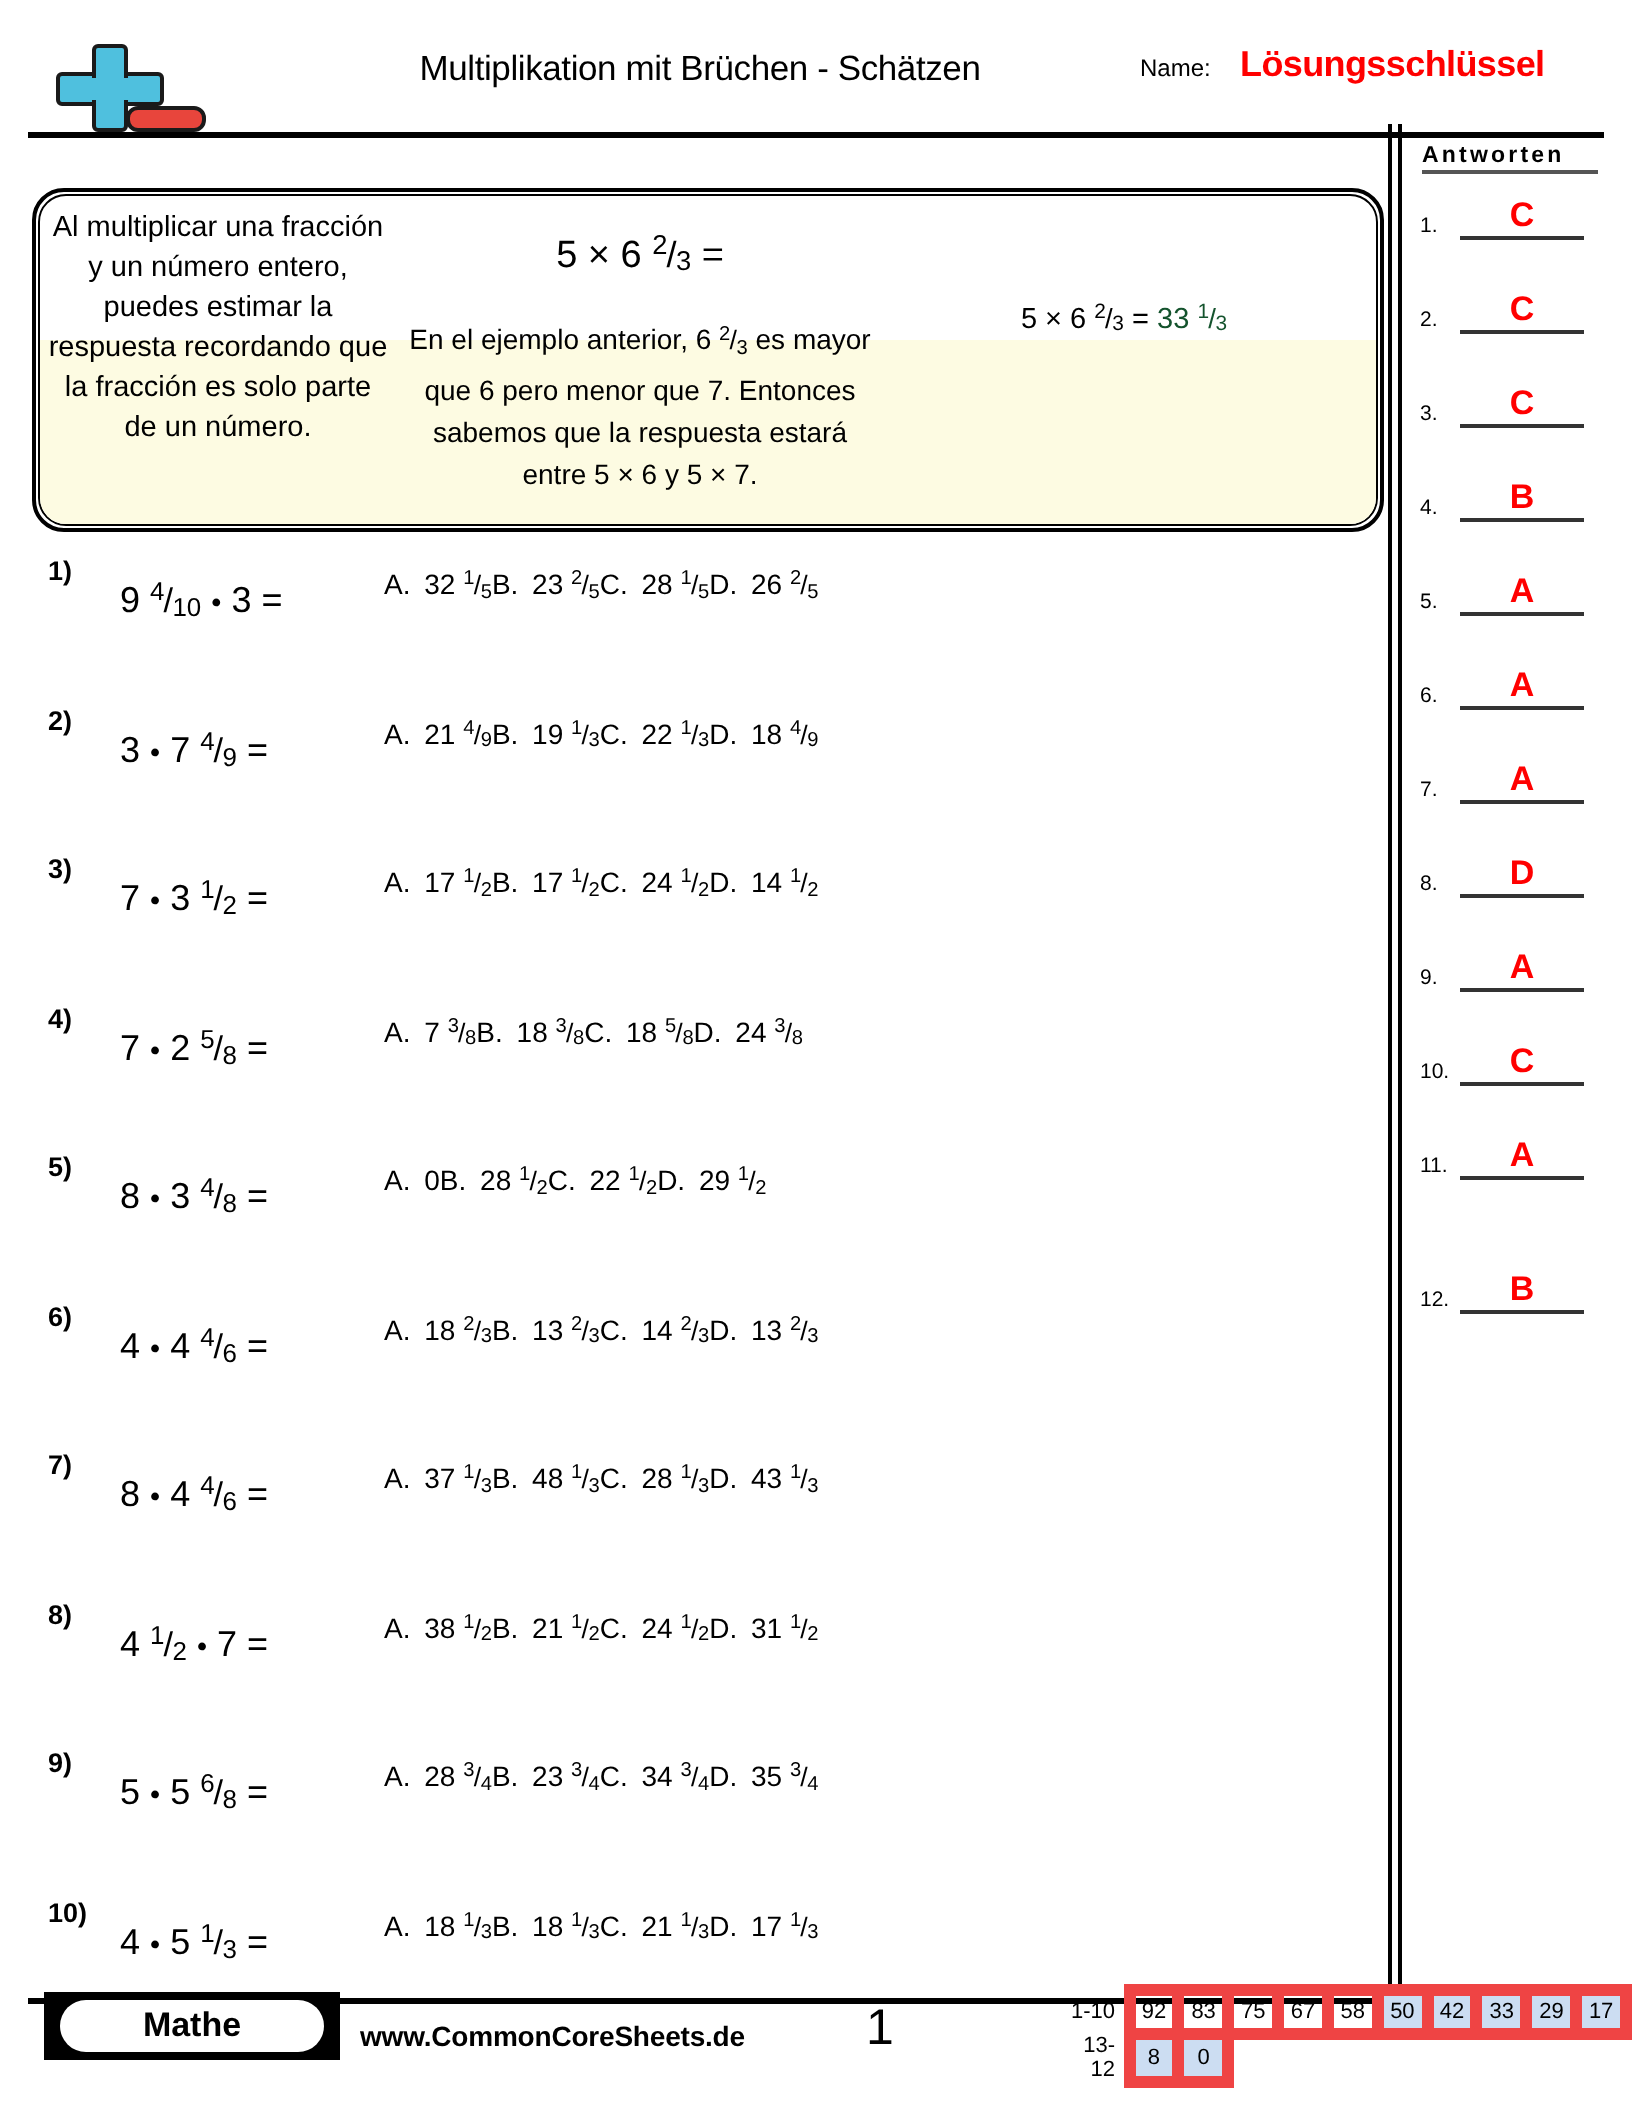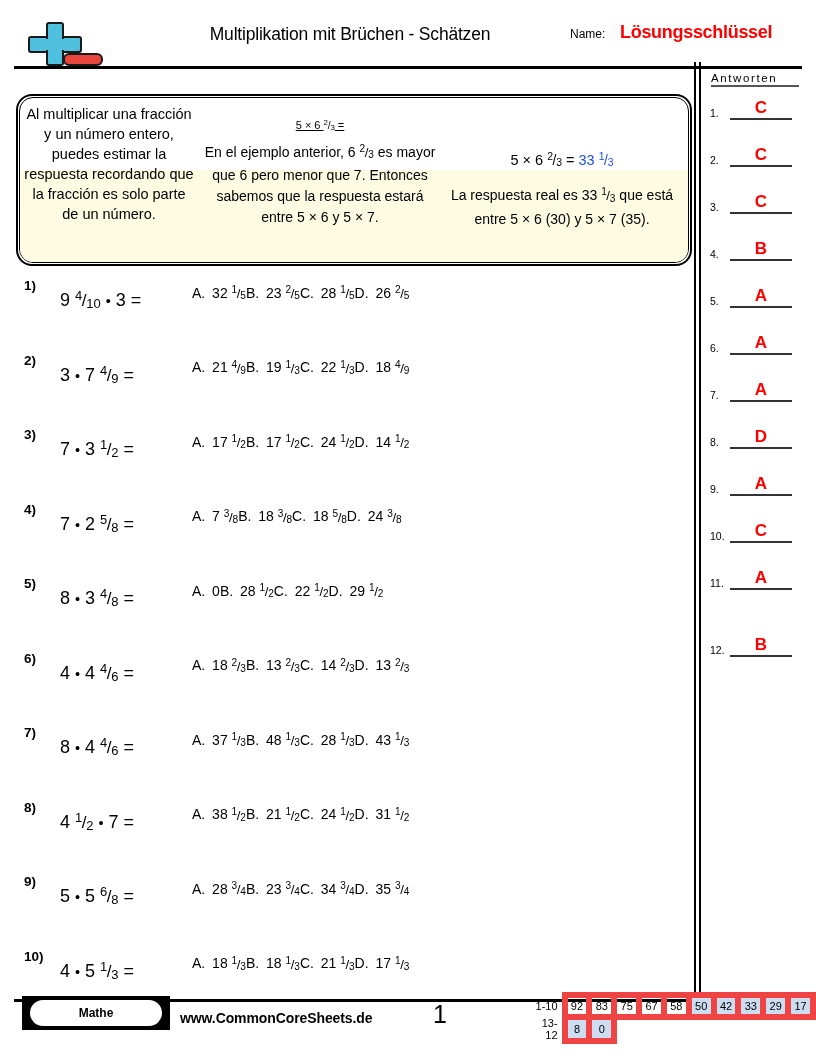--- a/index.html
+++ b/index.html
@@ -27,59 +27,59 @@
   .name-val{position:absolute;left:620px;top:22px;font-size:18px;font-weight:bold;color:#FF0000;letter-spacing:-0.3px;}
 
   .hrule{position:absolute;left:14px;top:66px;width:788px;height:3px;background:#000;}
 
   .subtitle{position:absolute;left:16px;top:72px;font-size:13.5px;font-weight:bold;letter-spacing:-0.2px;}
 
   
   .divider{position:absolute;left:694px;top:62px;width:2px;height:955px;background:#000;}
   .divider2{position:absolute;left:699px;top:62px;width:2px;height:955px;background:#000;}
   .ans-col{position:absolute;left:706px;top:64px;width:96px;height:580px;}
-  .ans-head{position:absolute;left:5px;top:8px;width:88px;font-size:11.5px;font-weight:normal;letter-spacing:1.6px;border-bottom:2px solid #555;padding-bottom:1px;}
+  .ans-head{position:absolute;left:5px;top:8px;width:88px;font-size:11.5px;font-weight:bold;letter-spacing:1.6px;border-bottom:2px solid #555;padding-bottom:1px;}
   .ans-row{position:absolute;left:0px;width:96px;height:22px;}
   .ans-num{position:absolute;left:4px;top:9px;font-size:10.5px;}
   .ans-line{position:absolute;left:24px;top:20px;width:62px;height:1.5px;background:#333;}
   .ans-val{position:absolute;left:24px;top:0px;width:62px;text-align:center;font-size:17px;font-weight:bold;color:#FF0000;}
 
   
   .infobox{position:absolute;left:16px;top:94px;width:676px;height:172px;}
   .ib-outer{position:absolute;left:0;top:0;width:676px;height:172px;border:2px solid #000;border-radius:16px;box-sizing:border-box;background:#fff;}
   .ib-inner{position:absolute;left:3px;top:3px;width:670px;height:166px;border:1.5px solid #000;border-radius:14px;box-sizing:border-box;background:#fff;overflow:hidden;}
   .ib-yellow{position:absolute;left:0;top:72px;width:100%;height:94px;background:#FDFBE2;}
   .ib-cols{position:absolute;left:4px;top:4px;width:662px;height:162px;display:flex;}
   .ib-c1{width:178px;padding:6px 4px 0 4px;box-sizing:border-box;text-align:center;font-size:14.5px;line-height:20px;}
   .ib-c2{width:244px;padding:4px 4px 0 4px;box-sizing:border-box;text-align:center;font-size:14px;line-height:21px;}
   .ib-c3{width:240px;padding:4px 4px 0 4px;box-sizing:border-box;text-align:center;font-size:14px;line-height:21px;}
-  .ib-eq{font-size:11px;margin-bottom:0;margin-top:10px;text-decoration:underline;}
+  .ib-eq{font-size:19px;margin-bottom:16px;margin-top:10px;}
   .ib-eq2{font-size:14.5px;margin-bottom:8px;margin-top:44px;}
-  .red{color:#1d4ed8;}
+  .red{color:#14532d;}
 
   
   .fr{display:inline-block;white-space:nowrap;}
   .fr sup{font-size:0.72em;vertical-align:0.46em;margin-right:-0.04em;}
   .fr .sl{font-size:0.95em;}
   .fr sub{font-size:0.72em;vertical-align:-0.16em;margin-left:-0.02em;}
 
   
   .problems{position:absolute;left:16px;top:276px;width:672px;}
   .prob{position:relative;height:74.5px;}
   .p-num{position:absolute;left:8px;top:2px;font-size:13.5px;font-weight:bold;}
   .p-expr{position:absolute;left:44px;top:12px;font-size:18px;white-space:nowrap;}
   .p-choices{position:absolute;left:176px;top:8px;width:400px;font-size:14px;white-space:nowrap;}
   .p-choices .ch{margin-right:0px;}
   .ch-lbl{margin-right:3px;}
 
   
   .footline{position:absolute;left:14px;top:999px;width:788px;height:2.5px;background:#000;}
   .badge{position:absolute;left:22px;top:996px;width:148px;height:34px;background:#000;}
   .badge-in{position:absolute;left:8px;top:4px;width:132px;height:26px;background:#fff;border-radius:13px;}
-  .badge-tx{position:absolute;left:8px;top:4px;width:132px;height:26px;line-height:26px;text-align:center;font-size:12px;font-weight:bold;}
+  .badge-tx{position:absolute;left:8px;top:4px;width:132px;height:26px;line-height:26px;text-align:center;font-size:17px;font-weight:bold;}
   .site{position:absolute;left:180px;top:1010px;font-size:14px;font-weight:bold;letter-spacing:-0.1px;}
   .pageno{position:absolute;left:410px;top:1000px;width:60px;text-align:center;font-size:25px;}
 
   .score{position:absolute;left:533px;top:992px;font-size:11px;}
   .score table{border-collapse:collapse;}
   .score td{border:6px solid #ef4444;width:23px;height:16px;text-align:center;font-size:11px;padding:0;}
   .score td.lbl{border:none;width:30px;text-align:right;padding-right:4px;font-size:11px;}
   .score td.sh{background:#CCDDF2;}
   .score td.blank{border:none;background:transparent;}
 </style>
@@ -177,21 +177,20 @@
       <div class="ib-yellow"></div>
     </div>
     <div class="ib-cols">
       <div class="ib-c1">Al multiplicar una fracción y un número entero, puedes estimar la respuesta recordando que la fracción es solo parte de un número.</div>
       <div class="ib-c2">
         <div class="ib-eq" id="ib-eq1">5 × 6 <span class="fr"><sup>2</sup><span class="sl">/</span><sub>3</sub></span> =</div>
         <div id="ib-tx1">En el ejemplo anterior, 6 <span class="fr"><sup>2</sup><span class="sl">/</span><sub>3</sub></span> es mayor que 6 pero menor que 7. Entonces sabemos que la respuesta estará entre 5 × 6 y 5 × 7.</div>
       </div>
       <div class="ib-c3">
         <div class="ib-eq2" id="ib-eq2">5 × 6 <span class="fr"><sup>2</sup><span class="sl">/</span><sub>3</sub></span> = <span class="red">33 <span class="fr"><sup>1</sup><span class="sl">/</span><sub>3</sub></span></span></div>
-        <div id="ib-tx2">La respuesta real es 33 <span class="fr"><sup>1</sup><span class="sl">/</span><sub>3</sub></span> que está entre 5 × 6 (30) y 5 × 7 (35).</div>
       </div>
     </div>
   </div>
 
   <div class="problems" id="problems">
       <div class="prob">
         <span class="p-num">1)</span>
         <span class="p-expr">9 <span class="fr"><sup>4</sup><span class="sl">/</span><sub>10</sub></span> <span style="font-size:0.8em">•</span> 3 =</span>
         <span class="p-choices"><span class="ch"><span class="ch-lbl">A.</span><span>&nbsp;32 <span class="fr"><sup>1</sup><span class="sl">/</span><sub>5</sub></span></span></span><span class="ch"><span class="ch-lbl">B.</span><span>&nbsp;23 <span class="fr"><sup>2</sup><span class="sl">/</span><sub>5</sub></span></span></span><span class="ch"><span class="ch-lbl">C.</span><span>&nbsp;28 <span class="fr"><sup>1</sup><span class="sl">/</span><sub>5</sub></span></span></span><span class="ch"><span class="ch-lbl">D.</span><span>&nbsp;26 <span class="fr"><sup>2</sup><span class="sl">/</span><sub>5</sub></span></span></span></span>
       </div>

